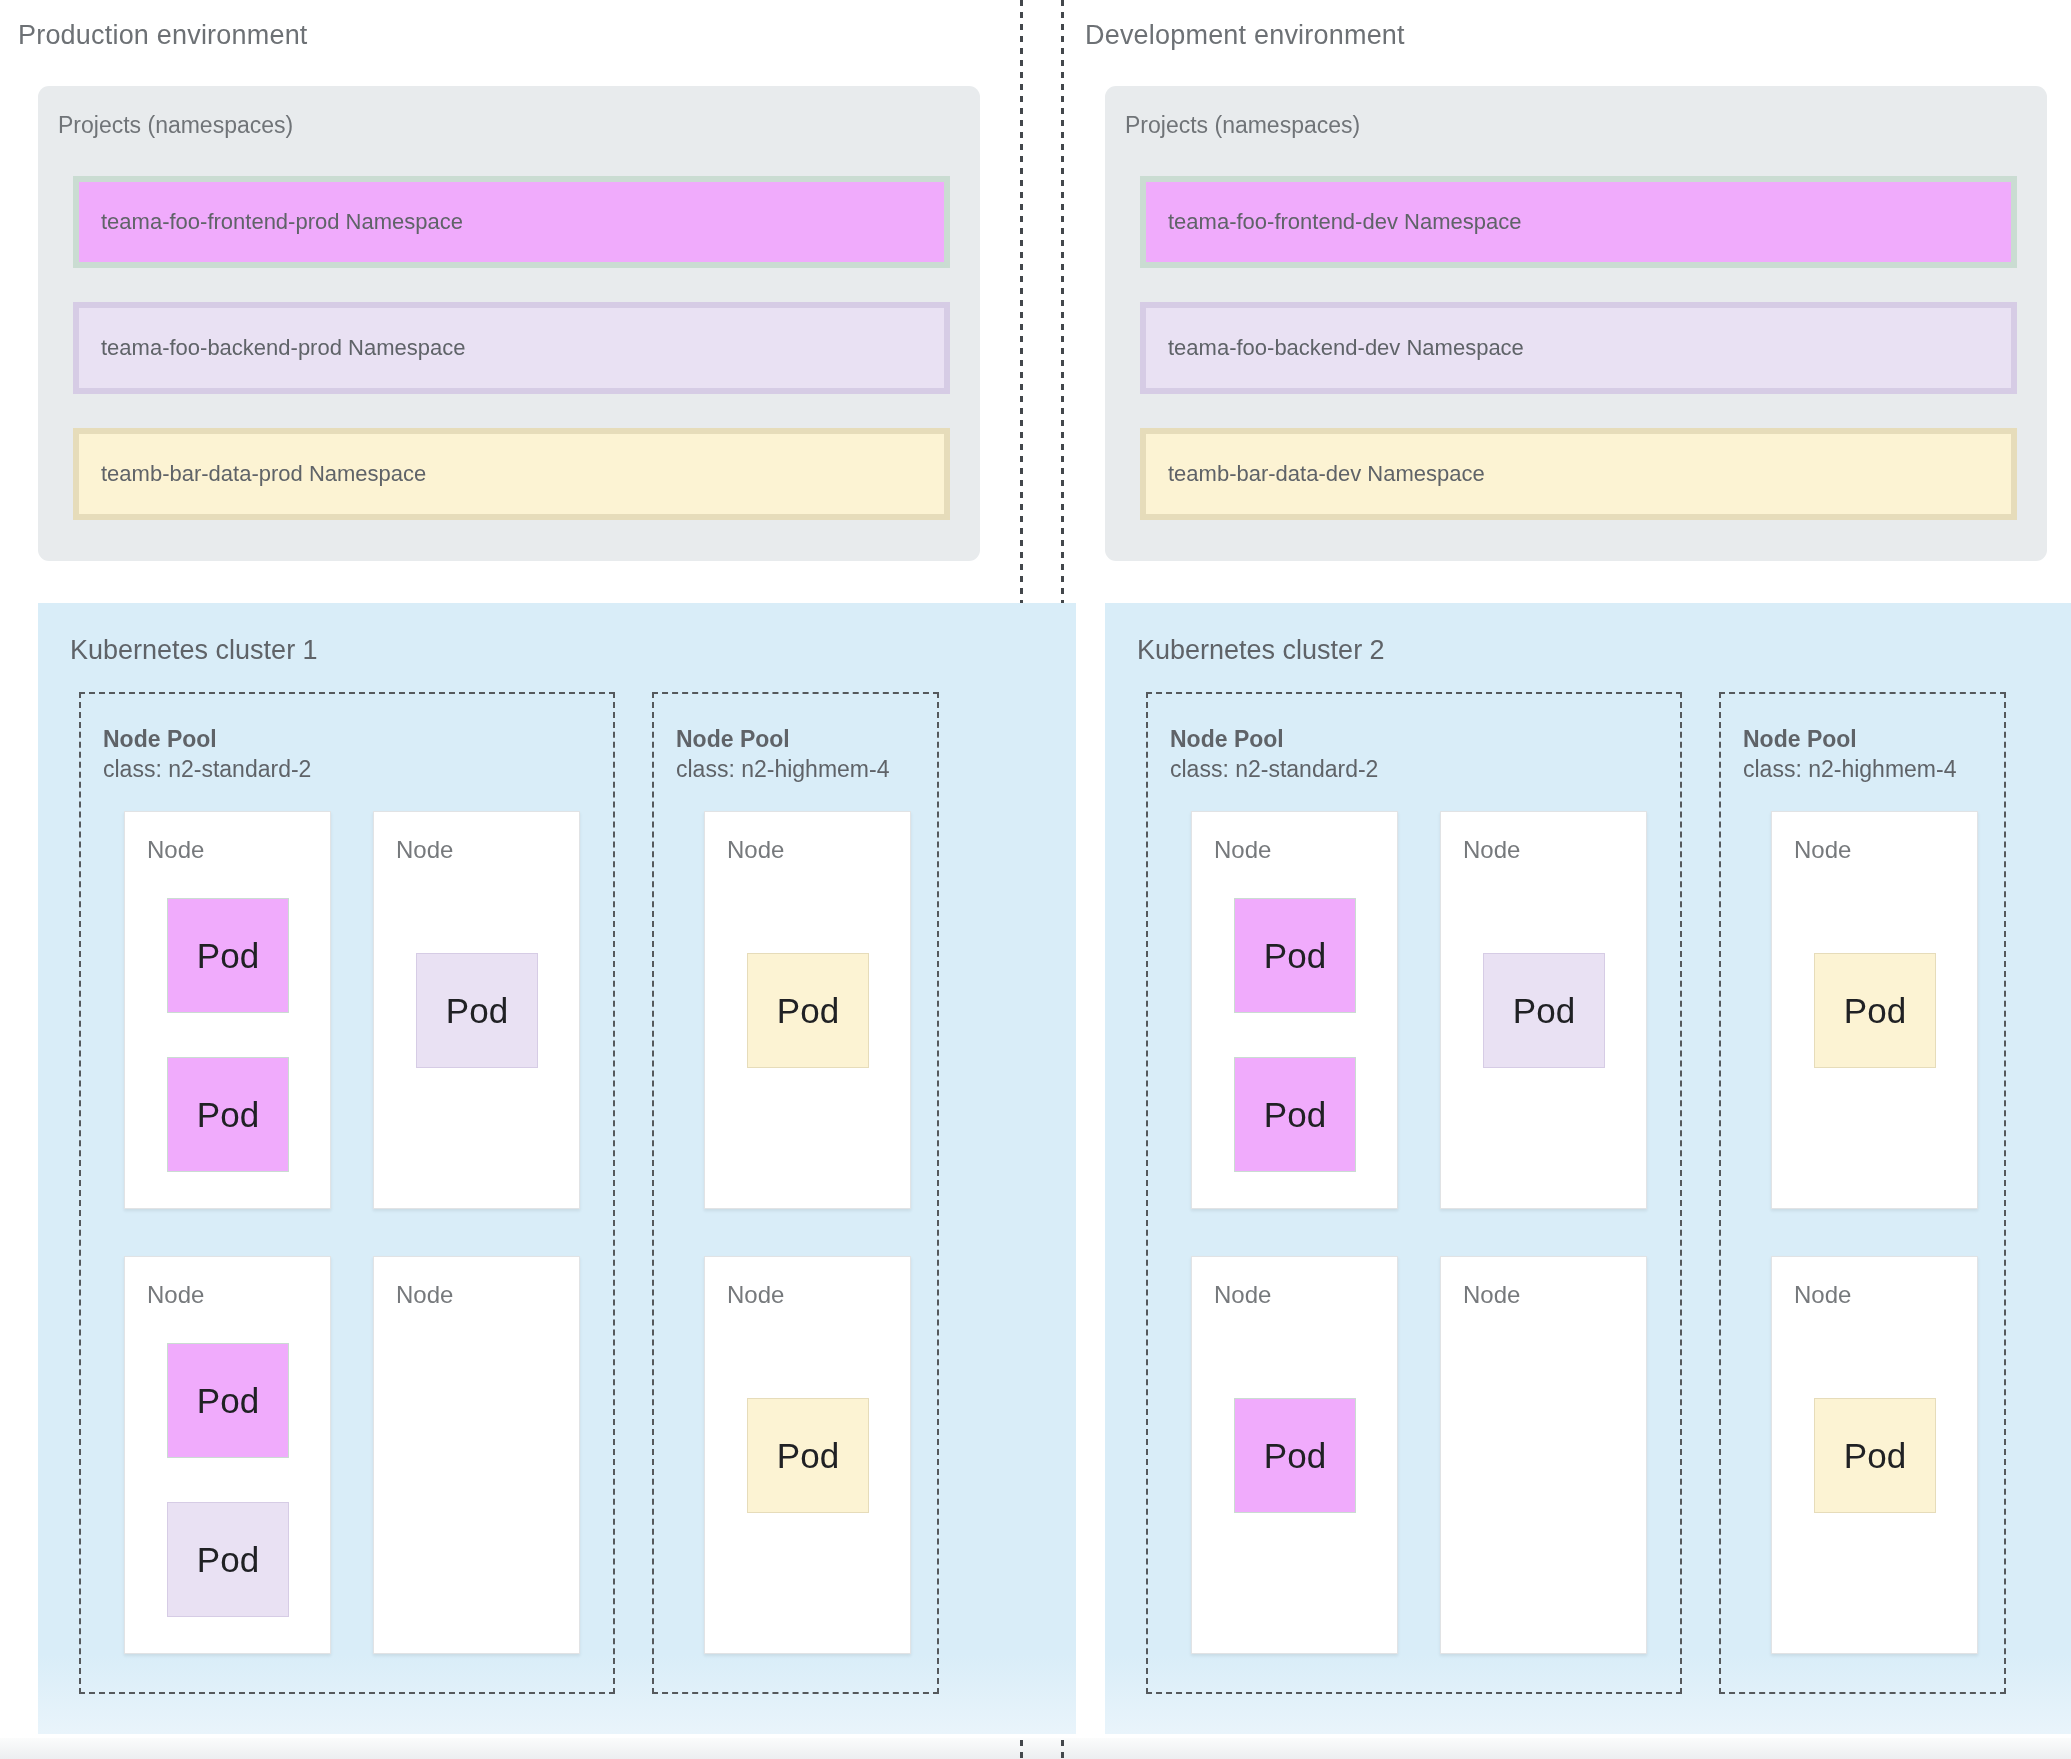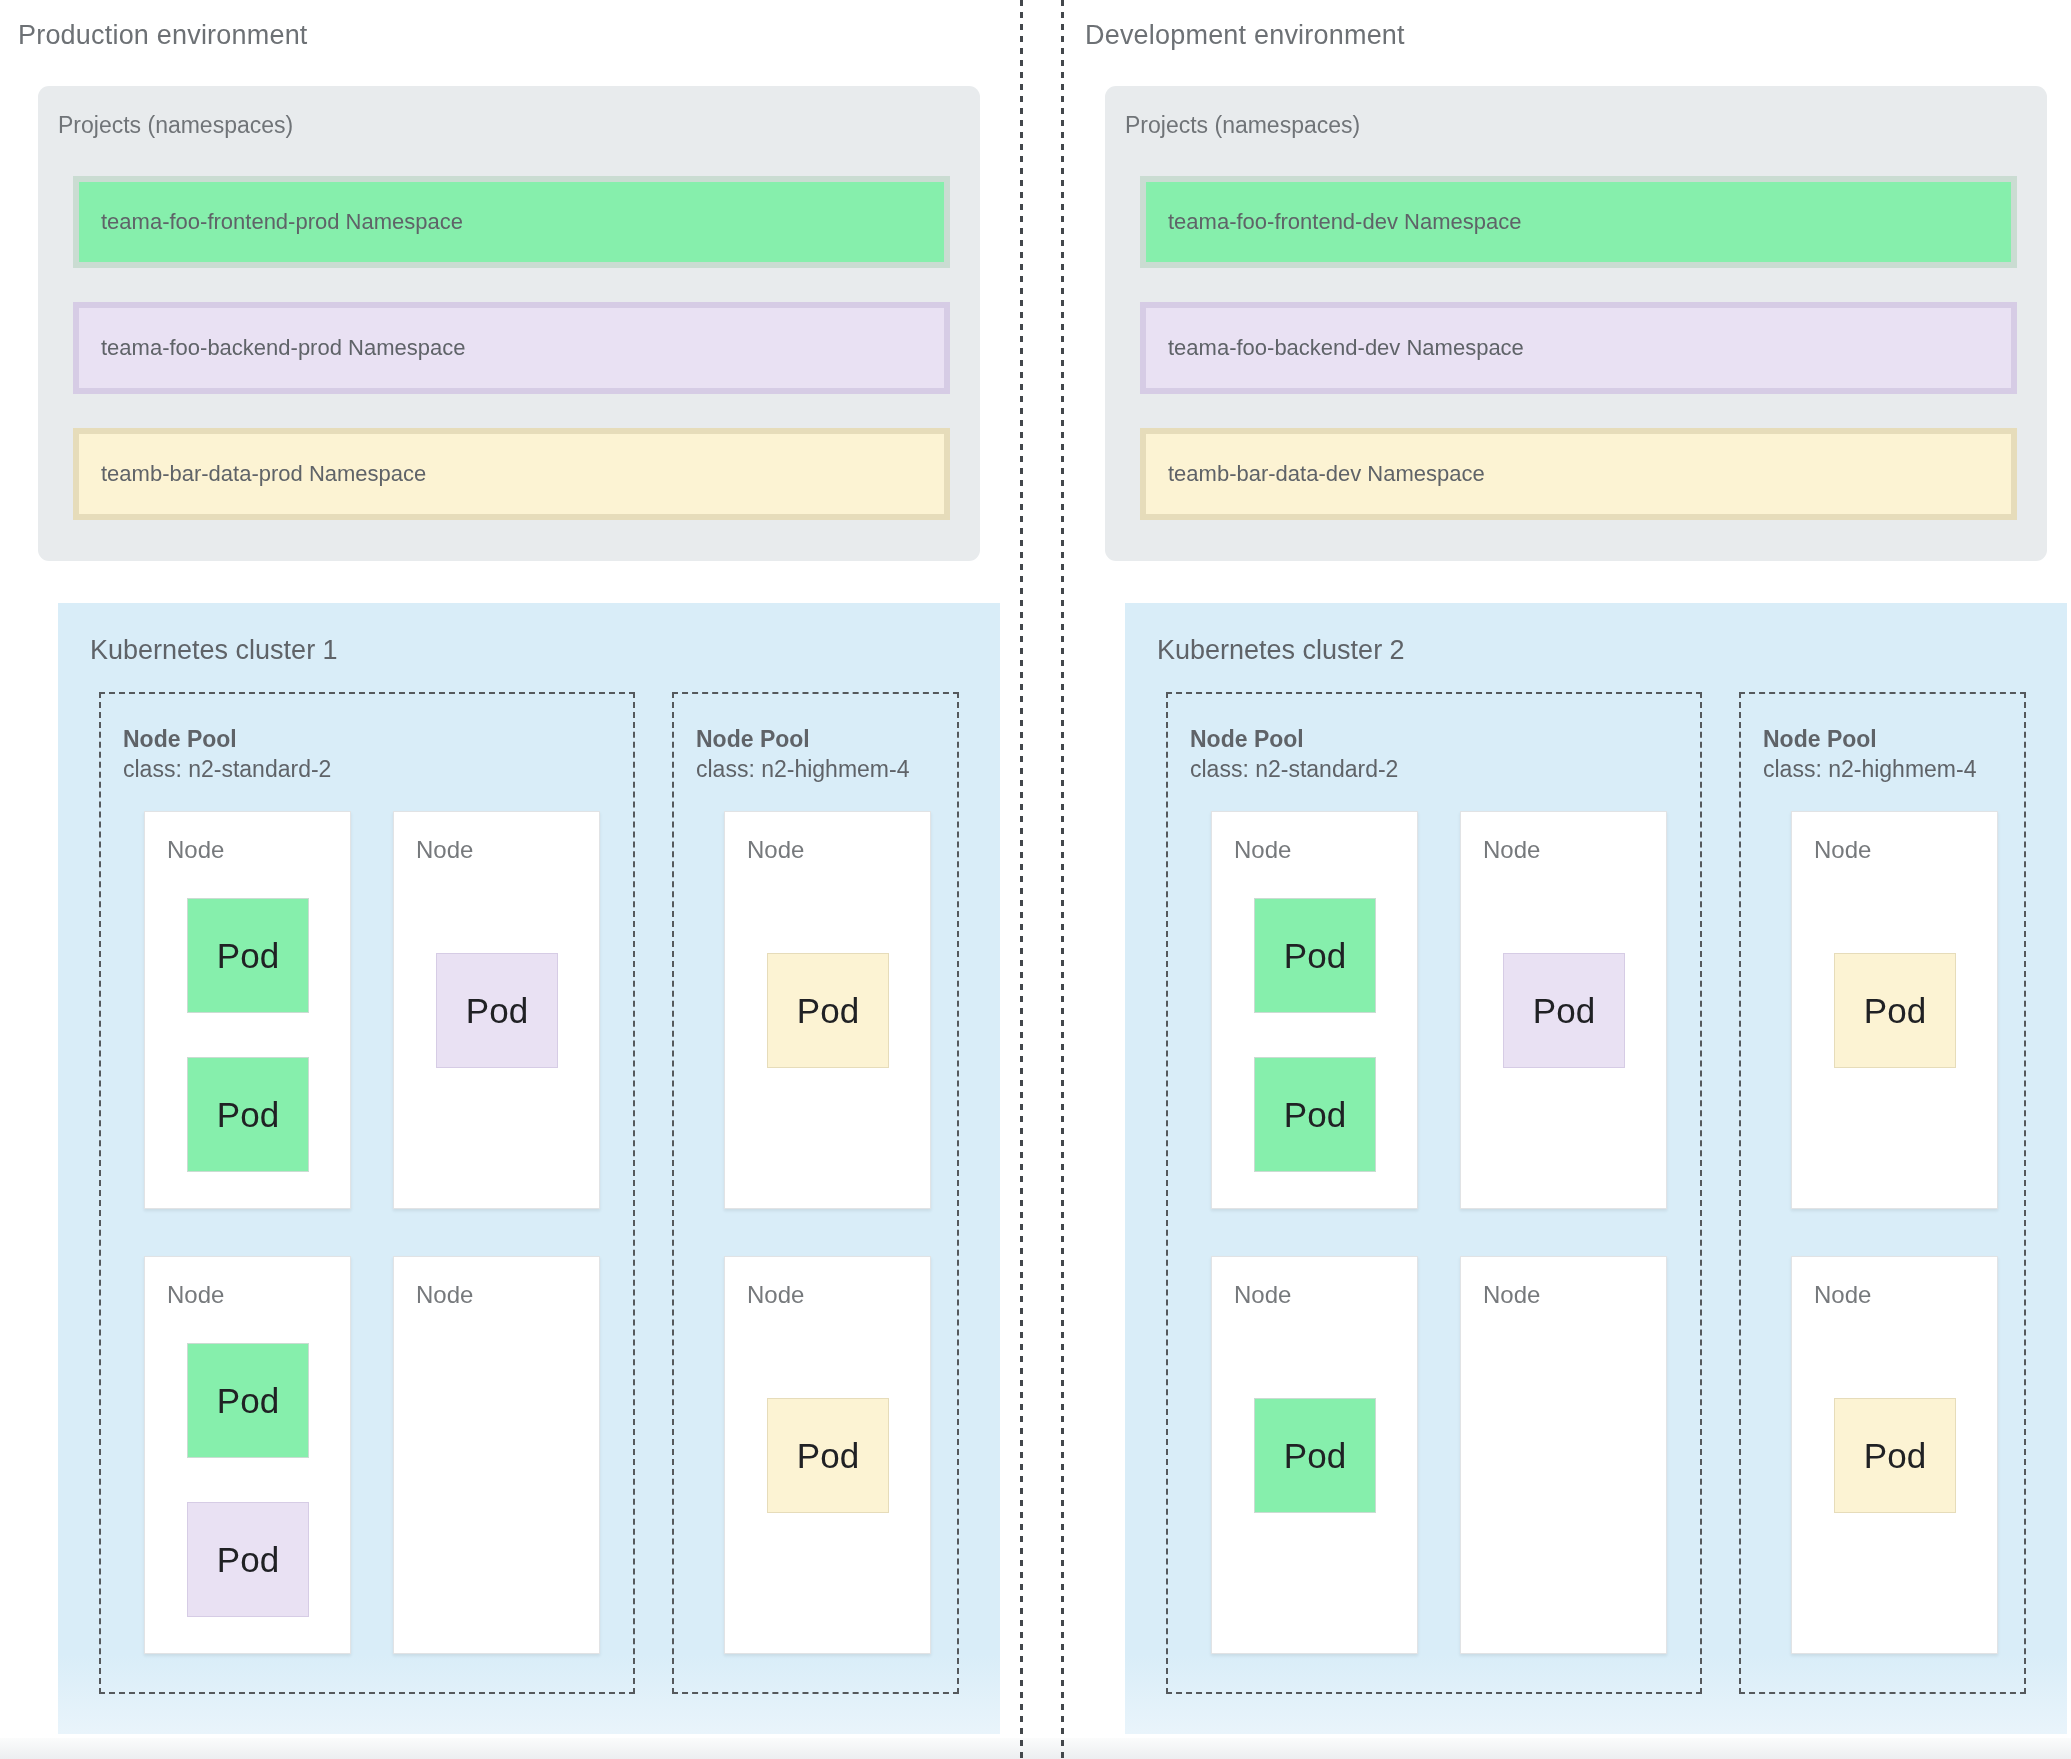--- a/index.html
+++ b/index.html
@@ -11,41 +11,41 @@
   #stage{position:absolute;left:0;top:0;width:2072px;height:1759px;}
 
   .env{position:absolute;top:0;width:1035px;height:1759px;}
   .env-title{position:absolute;left:18px;top:20px;font-size:27px;color:#6d7175;letter-spacing:0.2px;}
 
   .projects-box{position:absolute;left:38px;top:86px;width:942px;height:475px;background:#e8ebed;border-radius:11px;}
   .projects-title{position:absolute;left:20px;top:26px;font-size:23px;color:#707478;}
   .ns-row{position:absolute;left:35px;width:877px;height:92px;border:6px solid #ffffff;box-sizing:border-box;display:flex;align-items:center;}
   .ns-label{padding-left:22px;font-size:22px;color:#5f6368;}
 
-  .cluster-box{position:absolute;left:38px;top:603px;width:942px;height:1131px;
-    background:linear-gradient(180deg,#d9edf8 0%,#d9edf8 93%,#e9f4fb 100%);margin-left:20px;}
+  .cluster-box{position:absolute;left:38px;top:603px;width:1038px;height:1131px;
+    background:linear-gradient(180deg,#d9edf8 0%,#d9edf8 93%,#e9f4fb 100%);}
   .cluster-title{position:absolute;left:32px;top:32px;font-size:27px;color:#5f6368;}
 
   .node-pool{position:absolute;top:89px;height:1002px;border:2px dashed #55595d;box-sizing:border-box;}
   .pool-head{position:absolute;left:22px;top:30px;font-size:23px;line-height:30px;color:#5f6368;}
   .pool-title{font-weight:bold;}
   .pool-class{font-weight:normal;}
 
   .node-box{position:absolute;width:207px;height:398px;background:#ffffff;border:1px solid #e1e3e5;
     box-sizing:border-box;box-shadow:0 2px 3px rgba(60,64,67,.10);}
   .node-label{position:absolute;left:22px;top:24px;font-size:24px;color:#76797c;}
 
   .pod{position:absolute;left:42px;width:122px;height:115px;box-sizing:border-box;border:1px solid #d3d3d3;
     display:flex;align-items:center;justify-content:center;}
   .pod-label{font-size:35px;color:#202124;}
   .slot-top{top:86px;}
   .slot-middle{top:141px;}
   .slot-bottom{top:245px;}
 
-  .c-green{background:#86efac;border-color:#cadcd2;}
+  .c-green{background:#f0abfc;border-color:#cadcd2;}
   .c-purple{background:#e9e1f3;border-color:#d6cce5;}
   .c-yellow{background:#fcf3d3;border-color:#e6dcba;}
 
   .divider{position:absolute;top:0;height:1759px;width:3px;
     background:repeating-linear-gradient(to bottom,#43474b 0px,#43474b 6px,transparent 6px,transparent 12px);}
   .bottom-strip{position:absolute;left:0;top:1738px;width:2072px;height:21px;
     background:linear-gradient(180deg,#fbfcfc,#eceef0);}
 </style>
 </head>
 <body>

